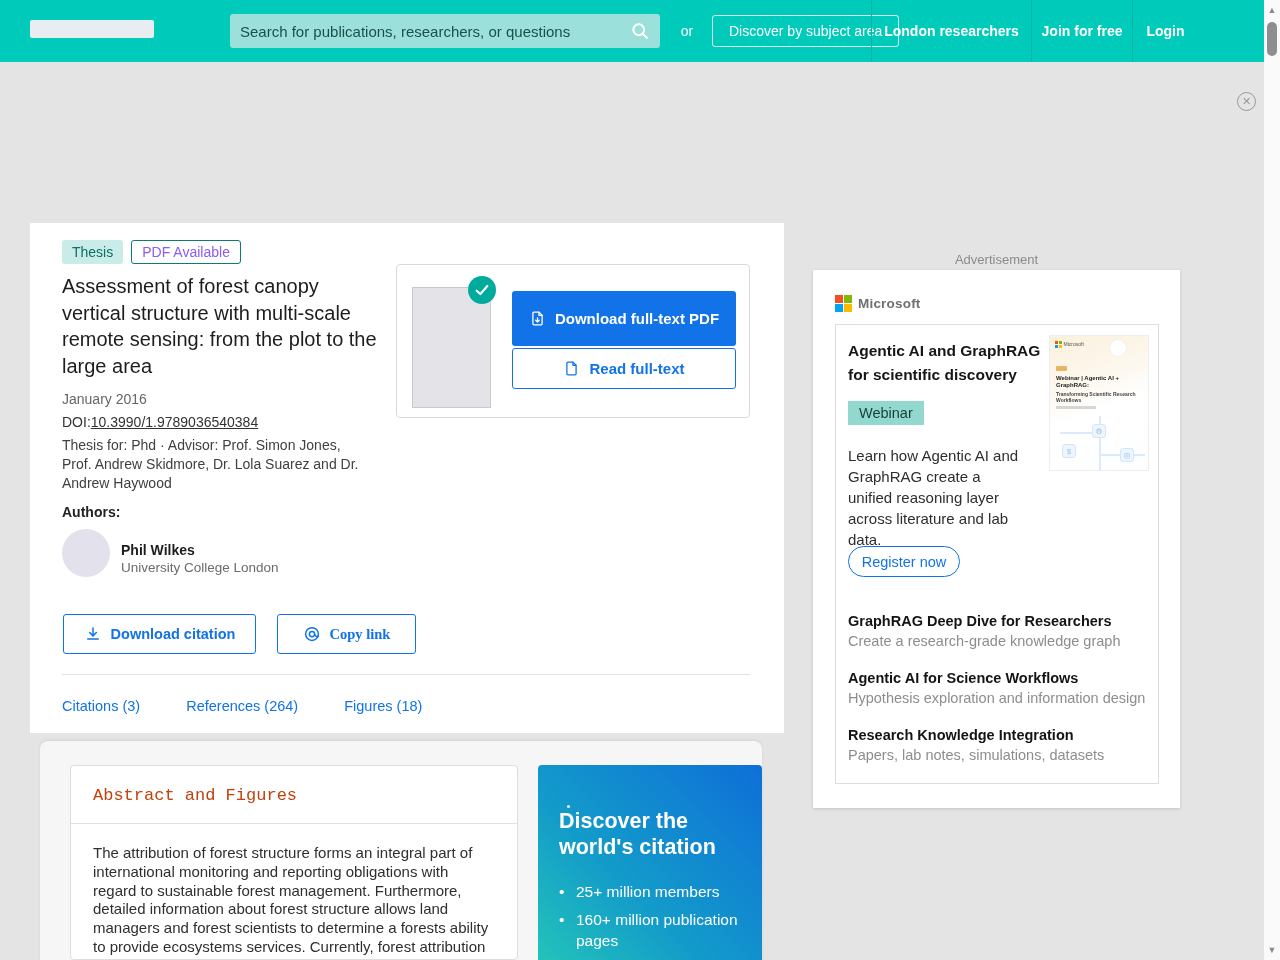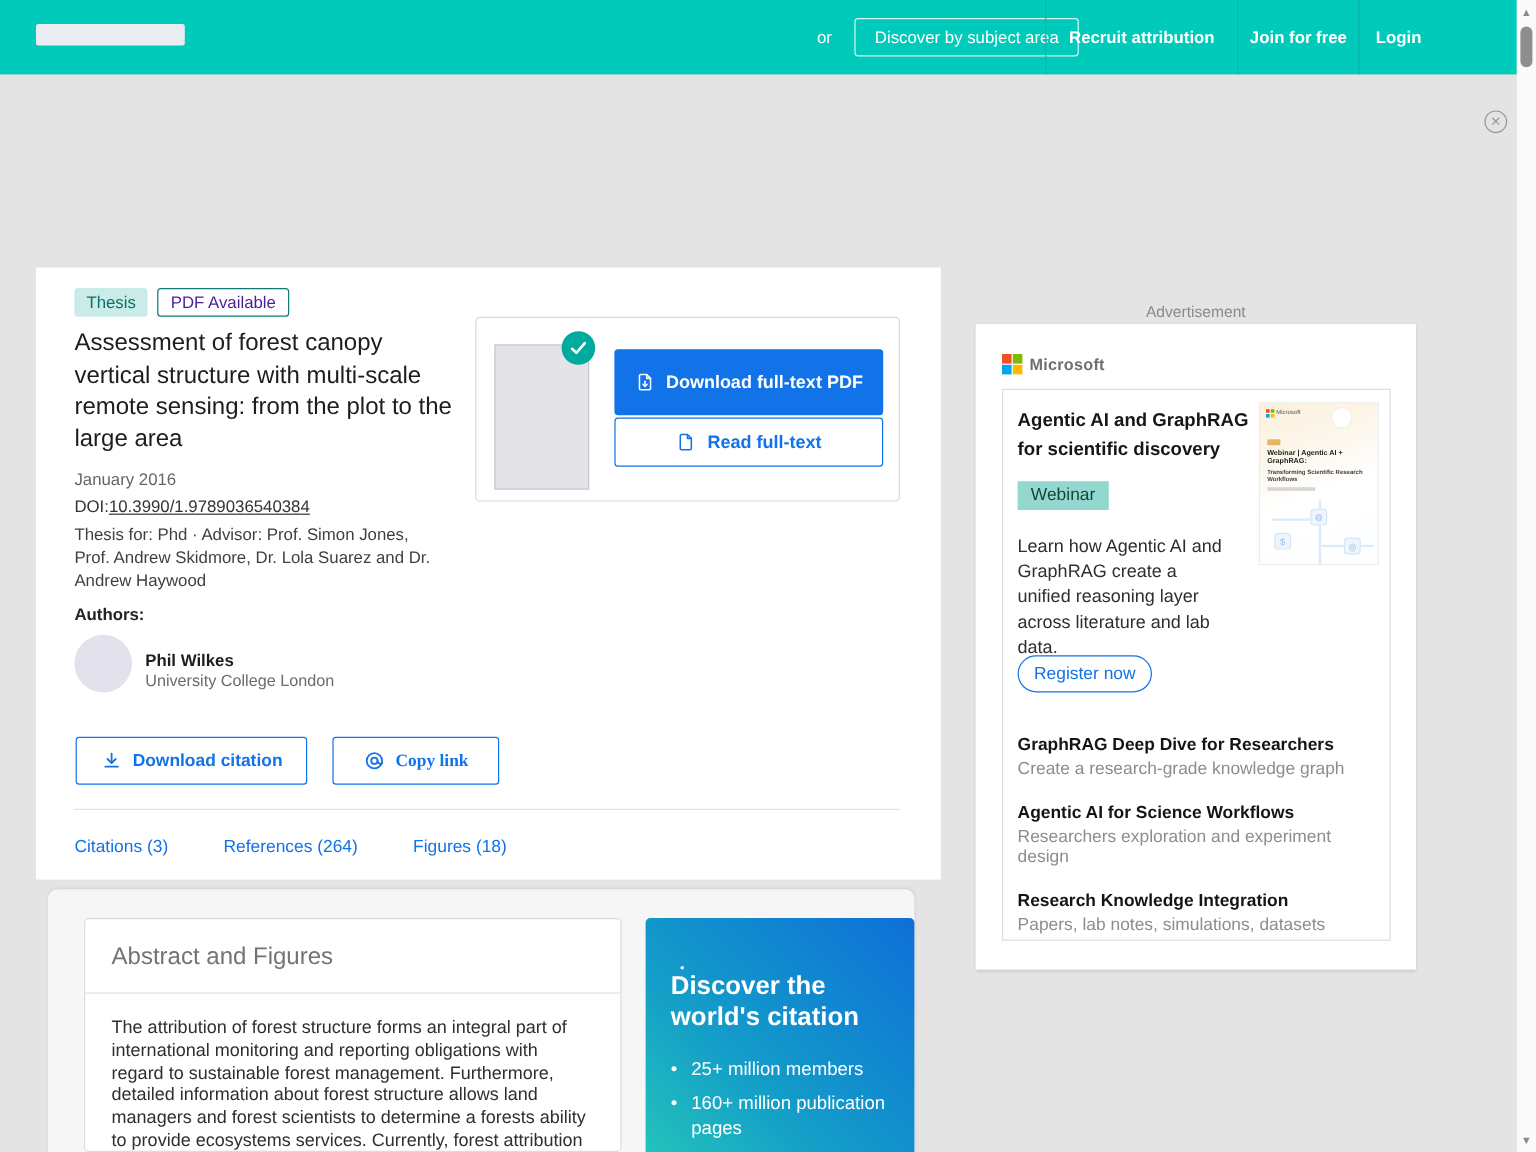--- a/index.html
+++ b/index.html
@@ -23,21 +23,21 @@
   .scrollbar { position:absolute; right:0; top:0; width:16px; height:960px; background:#fafafa; z-index:9; }
   .sb-arrow { position:absolute; left:0; width:16px; height:16px; color:#8a8a8a; font-size:9px; text-align:center; line-height:16px; }
   .sb-thumb { position:absolute; left:3px; top:22px; width:10px; height:34px; background:#8e8e8e; border-radius:6px; }
 
   .close-ad { position:absolute; left:1237px; top:92px; width:19px; height:19px; border:1.5px solid #999; border-radius:50%; color:#999; display:flex; align-items:center; justify-content:center; font-size:11px; cursor:pointer; }
 
   
   .card { position:absolute; left:30px; top:223px; width:754px; height:510px; background:#fff; }
   .badges { position:absolute; left:32px; top:17px; display:flex; gap:8px; }
   .badge-thesis { background:#c9ece8; color:#0c6e66; font-size:14px; padding:4px 10px; border-radius:3px; }
-  .badge-pdf { background:#fff; color:#4c1d95; font-size:14px; padding:3px 10px; border:1px solid #0e7a71; border-radius:3px; }
+  .badge-pdf { background:#fff; color:#8b5cf6; font-size:14px; padding:3px 10px; border:1px solid #0e7a71; border-radius:3px; }
   .pub-title { position:absolute; left:32px; top:50px; width:316px; font-size:20px; line-height:26.5px; color:#1d1d1d; font-weight:500; }
   .pub-date { position:absolute; left:32px; top:168px; font-size:14px; color:#666; }
   .doi-row { position:absolute; left:32px; top:191px; font-size:14px; color:#333; }
   .doi-row a { color:#333; text-decoration:underline; }
   .thesis-info { position:absolute; left:32px; top:213px; width:300px; font-size:14px; line-height:19px; color:#404040; }
   .authors-label { position:absolute; left:32px; top:281px; font-size:14px; font-weight:bold; color:#222; }
   .avatar { position:absolute; left:32px; top:306px; width:48px; height:48px; border-radius:50%; background:#e2e1ec; }
   .auth-name { position:absolute; left:91px; top:319px; font-size:14px; font-weight:bold; color:#1d1d1d; }
   .auth-affil { position:absolute; left:91px; top:337px; font-size:13.5px; color:#6b6b6b; }
 
@@ -49,21 +49,21 @@
   .btn-read { position:absolute; left:115px; top:83px; width:224px; height:41px; border-radius:3px; font-size:15px; font-weight:bold; display:flex; align-items:center; justify-content:center; gap:9px; cursor:pointer; font-family:"Liberation Sans",sans-serif; }
   .btn-cite { position:absolute; left:33px; top:391px; width:193px; height:40px; border-radius:3px; font-size:14.5px; font-weight:bold; display:flex; align-items:center; justify-content:center; gap:9px; cursor:pointer; font-family:"Liberation Sans",sans-serif; }
   .btn-copy { position:absolute; left:247px; top:391px; width:139px; height:40px; border-radius:3px; font-size:14.5px; font-weight:bold; display:flex; align-items:center; justify-content:center; gap:9px; cursor:pointer; font-family:Liberation Serif, serif; }
   .card-divider { position:absolute; left:32px; top:451px; width:688px; height:1px; background:#e3e3e3; }
   .tabs { position:absolute; left:32px; top:475px; display:flex; gap:46px; }
   .tab-link { color:#1273e8; font-size:14.5px; cursor:pointer; }
 
   
   .sheet { position:absolute; left:40px; top:741px; width:722px; height:219px; background:#f6f6f6; border-radius:8px 8px 0 0; box-shadow:0 -1px 3px rgba(0,0,0,0.08); }
   .abs-panel { position:absolute; left:30px; top:24px; width:448px; height:195px; background:#fff; border:1px solid #ddd; border-radius:4px; overflow:hidden; }
-  .abs-head { padding:20px 22px 18px 22px; font-size:20px; color:#737373; border-bottom:1px solid #e0e0e0; }
+  .abs-head { padding:20px 22px 18px 22px; font-size:17px; color:#c2410c; border-bottom:1px solid #e0e0e0;font-family:Liberation Mono, monospace; }
   .abs-text { padding:20px 22px; font-size:15px; line-height:18.8px; color:#2f2f2f; }
   .blue-panel { position:absolute; left:498px; top:24px; width:224px; height:195px; border-radius:4px 4px 0 0; background:linear-gradient(225deg,#0e6fd8 0%,#139cc9 62%,#23c3ba 100%); color:#fff; overflow:hidden; }
   .blue-dot { position:absolute; left:29px; top:40px; width:3px; height:3px; background:#eaf4ff; border-radius:50%; }
   .blue-title { position:absolute; left:21px; top:43px; width:180px; font-size:21.5px; line-height:26px; font-weight:bold; }
   .blue-list { position:absolute; left:21px; top:116px; width:190px; font-size:15.5px; line-height:21px; }
   .blue-list li { margin-bottom:7px; list-style:none; position:relative; padding-left:17px; }
   .blue-list li::before { content:"•"; position:absolute; left:0; top:0; }
 
   
   .ad-label { position:absolute; left:813px; top:252px; width:367px; text-align:center; font-size:13px; color:#8b8b8b; }
@@ -95,27 +95,36 @@
   .adt-node { position:absolute; width:14px; height:14px; background:#eef5fd; border:1px solid #d4e6f9; border-radius:3px; color:#9cc3ec; font-size:8px; line-height:13px; text-align:center; }
 
   svg { display:block; }
 </style>
 </head>
 <body>
 
 <div class="header">
   <div class="logo-ph"></div>
 
+  <div class="search-box">
+    <input type="text" placeholder="Search for publications, researchers, or questions" style="">
+    <span class="search-ic">
+      <svg viewBox="0 0 24 24" width="20" height="20" fill="none" stroke="#ffffff" stroke-width="2.4">
+        <circle cx="10.5" cy="10.5" r="6.5"></circle>
+          <line x1="15.3" y1="15.3" x2="21" y2="21"></line>
+      </svg>
+    </span>
+  </div>
 
   <div class="or-label">or</div>
 
   <button class="discover-btn">Discover by subject area</button>
 
   <div class="hdr-nav">
-    <div class="hdr-link w1">Recruit attribution</div>
+    <div class="hdr-link w1">London researchers</div>
     <div class="hdr-link w2">Join for free</div>
     <div class="hdr-link w3">Login</div>
   </div>
 </div>
 
 <div class="close-ad">✕</div>
 
 <div class="card">
   <div class="badges">
     <span class="badge-thesis">Thesis</span>
@@ -230,21 +239,21 @@
     <div class="ad-body">Learn how Agentic AI and GraphRAG create a unified reasoning layer across literature and lab data.</div>
     <button class="ad-cta">Register now</button>
 
     <div class="ad-items">
       <div class="ad-item">
         <div class="ad-item-t">GraphRAG Deep Dive for Researchers</div>
         <div class="ad-item-s">Create a research-grade knowledge graph</div>
       </div>
       <div class="ad-item">
         <div class="ad-item-t">Agentic AI for Science Workflows</div>
-        <div class="ad-item-s">Researchers exploration and experiment design</div>
+        <div class="ad-item-s">Hypothesis exploration and information design</div>
       </div>
       <div class="ad-item">
         <div class="ad-item-t">Research Knowledge Integration</div>
         <div class="ad-item-s">Papers, lab notes, simulations, datasets</div>
       </div>
     </div>
 
     <div class="ad-thumb">
       <div class="adt-ms">
         <span class="ms-logo">

